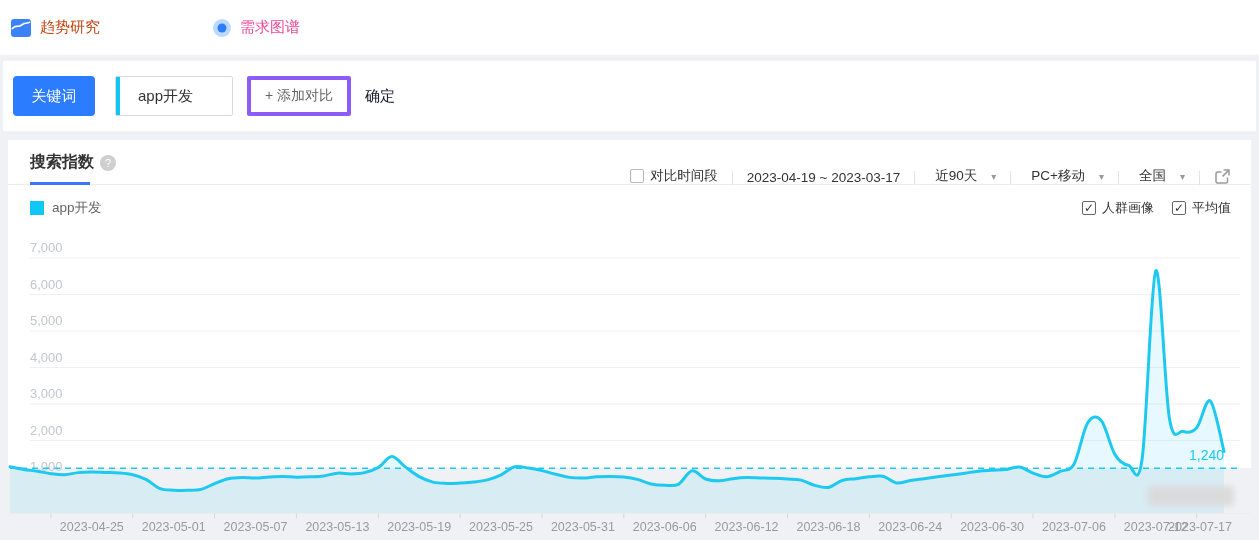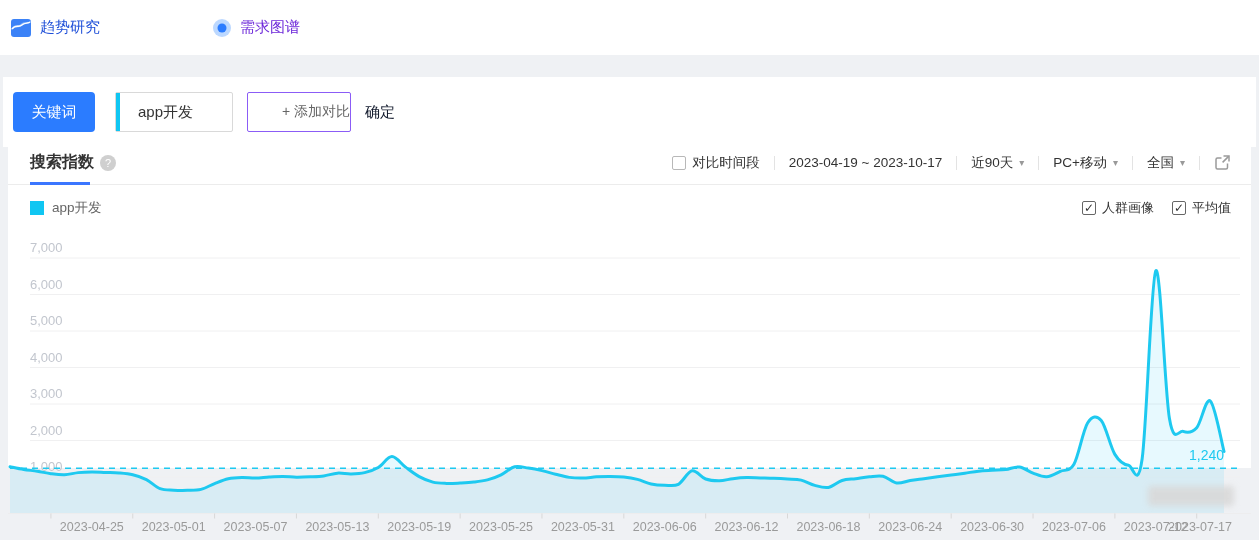--- a/index.html
+++ b/index.html
@@ -6,50 +6,50 @@
   html,body { width:1259px; height:540px; }
   body {
     position:relative;
     font-family:"Liberation Sans","DejaVu Sans",sans-serif;
     background:#eff1f4;
     overflow:hidden;
     color:#333;
   }
   
   .topnav { position:absolute; left:0; top:0; right:0; height:55px; background:#fff; }
-  .nav-item { position:absolute; top:0; height:55px; display:flex; align-items:center; gap:8px; cursor:pointer; font-size:15px; color:#6d28d9; }
-  .nav-item.active { color:#1d4ed8; }
+  .nav-item { position:absolute; top:0; height:55px; display:flex; align-items:center; gap:8px; cursor:pointer; font-size:15px; color:#ec4899; }
+  .nav-item.active { color:#c2410c; }
   .nav-item svg { display:block; }
   
-  .kwbar { position:absolute; left:3px; right:3px; top:61px; height:70px; background:#fff;margin-top:16px; }
+  .kwbar { position:absolute; left:3px; right:3px; top:61px; height:70px; background:#fff; }
   .kw-btn { position:absolute; left:10px; top:15px; width:82px; height:40px; background:#2b7cff; color:#fff;
     border:none; border-radius:4px; font-size:15px; cursor:pointer; font-family:inherit; }
   .kw-input-wrap { position:absolute; left:112px; top:15px; width:118px; height:40px; background:#fff;
     border:1px solid #d9d9d9; border-radius:2px; }
   .kw-input-wrap .cyan-strip { position:absolute; left:0; top:0; bottom:0; width:4px; background:#10c6f2; }
   .kw-input { position:absolute; left:10px; top:0; width:104px; height:38px; border:none; outline:none;
     font-size:15px; color:#333; font-family:inherit; padding-left:12px; background:transparent; }
   .add-btn { position:absolute; left:244px; top:15px; width:104px; height:40px; background:#fff; color:#666;
-    border:1px solid #8b5cf6; border-radius:2px; font-size:14px; cursor:pointer; font-family:inherit;text-align:right; }
+    border:4px solid #8b5cf6; border-radius:2px; font-size:14px; cursor:pointer; font-family:inherit; }
   .confirm-link { position:absolute; left:362px; top:26px; font-size:15px; color:#0f172a; cursor:pointer; text-decoration:none; }
   
   .panel { position:absolute; left:8px; right:8px; top:140px; height:328px; background:#fff; }
   .panel-header { position:absolute; left:0; right:0; top:0; height:45px; border-bottom:1px solid #ececec; }
   .tab { position:absolute; left:22px; top:0; height:45px; display:flex; align-items:center; gap:6px; cursor:pointer; }
   .tab-label { font-size:16px; font-weight:bold; color:#333; }
   .tab-underline { position:absolute; left:0; bottom:0; width:60px; height:3px; background:#3b76ff; }
   .help-icon { width:16px; height:16px; border-radius:50%; background:#cfcfcf; color:#fff; font-size:11px;
     display:flex; align-items:center; justify-content:center; cursor:pointer; }
-  .toolbar { position:absolute; right:20px; top:0; height:45px; display:flex; align-items:center; gap:14px; font-size:13.5px; color:#333; }
+  .toolbar { position:absolute; right:20px; top:0; height:45px; display:flex; align-items:flex-end; gap:14px; font-size:13.5px; color:#333; }
   .toolbar .sep { width:1px; height:14px; background:#e3e3e3; }
   .cb { width:14px; height:14px; border:1px solid #b8b8b8; border-radius:2px; background:#fff; display:inline-flex;
     align-items:center; justify-content:center; font-size:12px; line-height:1; color:#333; cursor:pointer; flex:0 0 auto; }
   .cb.checked { border-color:#666; }
   .cb-group { display:flex; align-items:center; gap:6px; cursor:pointer; }
-  .drop { display:flex; align-items:center; gap:6px; cursor:pointer; }
+  .drop { display:flex; align-items:center; gap:14px; cursor:pointer;margin-left:6px; }
   .caret { font-size:10px; color:#999; }
   .ext-icon { cursor:pointer; display:flex; align-items:center; }
   
   .legend-row { position:absolute; left:0; right:0; top:55px; height:32px; }
   .legend-left { position:absolute; left:22px; top:4px; display:flex; align-items:center; gap:8px; cursor:pointer; }
   .legend-swatch { width:14px; height:14px; background:#10c6f2; }
   .legend-label { font-size:13.5px; color:#666; }
   .legend-right { position:absolute; right:20px; top:4px; display:flex; align-items:center; gap:18px; font-size:13px; color:#333; }
   
   .chart-wrap { position:absolute; left:0; top:95px; width:1243px; height:305px; }
@@ -94,21 +94,21 @@
       <span class="help-icon">?</span>
       <span class="tab-underline"></span>
     </div>
 
     <div class="toolbar">
       <span class="cb-group">
         <span class="cb"></span>
         <span>对比时间段</span>
       </span>
       <span class="sep"></span>
-      <span style="cursor:pointer;">2023-04-19 ~ 2023-10-17</span>
+      <span style="cursor:pointer;">2023-04-19 ~ 2023-03-17</span>
       <span class="sep"></span>
       <span class="drop">
         <span>近90天</span>
         <span class="caret">▾</span>
       </span>
       <span class="sep"></span>
       <span class="drop">
         <span>PC+移动</span>
         <span class="caret">▾</span>
       </span>

